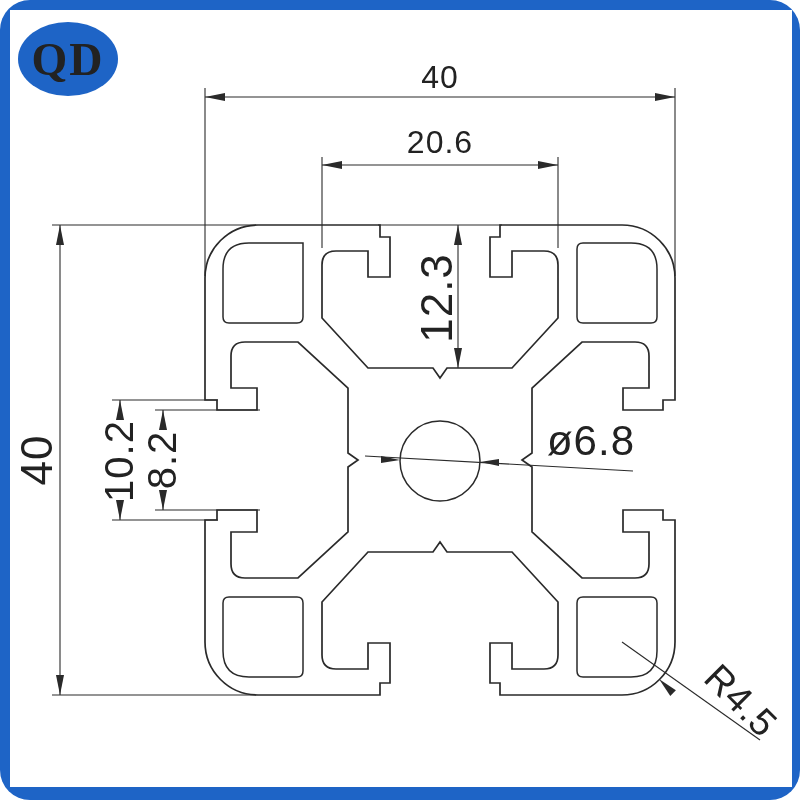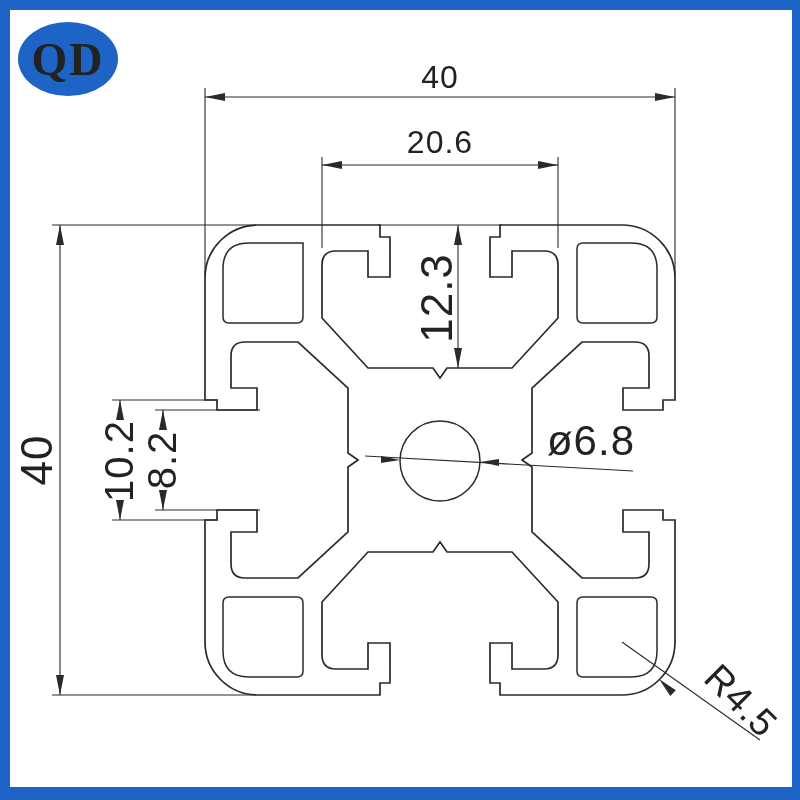--- a/index.html
+++ b/index.html
@@ -1,16 +1,16 @@
 <!DOCTYPE html>
 <html><head>
 <meta charset="utf-8">
 <style>
   html,body{margin:0;padding:0;background:#fff;}
-  .page{position:relative;width:800px;height:800px;overflow:hidden;font-family:"Liberation Sans",sans-serif;}
+  .page{position:relative;width:800px;height:800px;overflow:hidden;font-family:"Liberation Sans",sans-serif;border-radius:30px;}
   svg{display:block;}
   text{fill:#222;}
   .dim-text{font-family:"Liberation Sans",sans-serif;letter-spacing:1px;}
   .logo-text{font-family:"Liberation Serif",serif;font-weight:bold;letter-spacing:2px;}
 </style>
 </head>
 <body>
 
 <div class="page">
 <svg width="800" height="800" viewBox="0 0 800 800">

